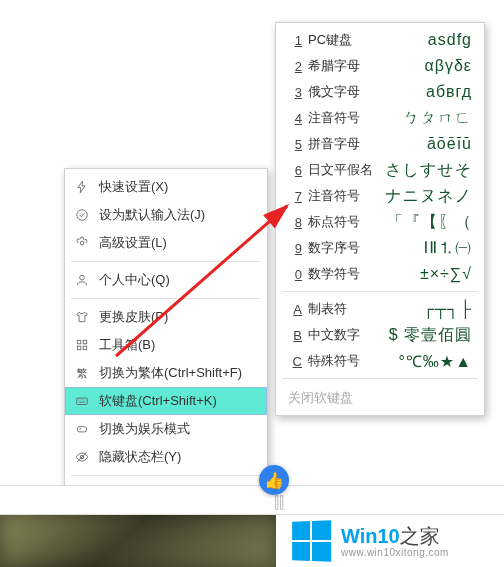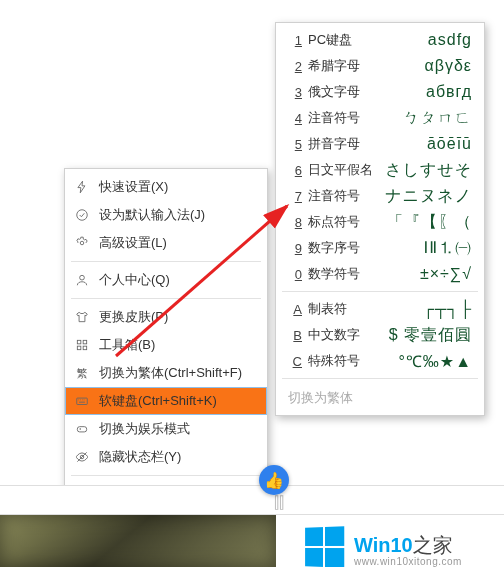--- a/index.html
+++ b/index.html
@@ -1,39 +1,39 @@
 <!DOCTYPE html>
 <html><head>
 <meta charset="utf-8">
 <style>
   html,body{margin:0;padding:0;width:504px;height:567px;font-family:"Microsoft YaHei",Arial,sans-serif;background:#f4f4f4;overflow:hidden}
   .wrap{position:relative;width:504px;height:567px;background:#fff}
   .menu{position:absolute;background:#fff;border:1px solid #d0d0d0;box-shadow:2px 3px 8px rgba(0,0,0,.25);font-size:13px;color:#333}
   .left-menu{left:64px;top:168px;width:202px;padding:4px 0}
   .right-menu{left:275px;top:22px;width:208px;padding:4px 0}
   .item{display:flex;align-items:center;height:28px;padding:0 10px 0 8px;cursor:pointer;white-space:nowrap}
-  .item.sel{background:#f97316;border:1px solid #8fbfe8;height:26px;padding:0 9px 0 7px}
+  .item.sel{background:#5eead4;border:1px solid #8fbfe8;height:26px;padding:0 9px 0 7px}
   .icon{width:18px;display:flex;justify-content:center;color:#5a5a5a}
   .icon svg{width:14px;height:14px;stroke:#666;fill:none;stroke-width:1.5}
   .lbl{margin-left:8px;flex:0 0 auto}
   .sep{height:1px;background:#e2e2e2;margin:4px 6px}
   .ritem{display:flex;align-items:center;height:26px;padding:0 12px;cursor:pointer;font-size:13px}
   .rkey{width:14px;text-align:right;color:#444}
   .rkey u{text-decoration:underline}
   .rname{margin-left:6px;flex:1}
   .rsamp{color:#14532d;font-size:16px;letter-spacing:1px}
   .close-kb{color:#aaa;padding:6px 12px 4px;font-size:13px}
   .arrow{position:absolute;left:112px;top:200px;width:182px;height:160px;pointer-events:none}
   .bottom{position:absolute;left:0;right:0;bottom:0;height:92px}
   .bar{position:absolute;left:0;right:0;bottom:52px;height:28px;background:#fff;border-top:1px solid #dedede;border-bottom:1px solid #dedede}
   .blue-btn{position:absolute;left:259px;bottom:72px;width:30px;height:30px;border-radius:50%;background:#2f80ed;color:#fff;display:flex;align-items:center;justify-content:center;font-size:16px;box-shadow:0 1px 4px rgba(0,0,0,.3)}
   .book{position:absolute;left:274px;bottom:55px;color:#bbb;font-size:16px}
   .strip{position:absolute;left:0;right:0;bottom:0;height:52px;display:flex;align-items:center}
   .photo{width:276px;height:52px;background:linear-gradient(140deg,#8a8a5a 0%,#6b6b45 20%,#3e3e2a 45%,#5c5c3e 70%,#7a7a52 100%);box-shadow:inset 0 0 18px rgba(0,0,0,.45)}
-  .brand{flex:1;height:52px;background:#fff;display:flex;align-items:flex-end;padding-left:28px}
+  .brand{flex:1;height:52px;background:#fff;display:flex;align-items:center;padding-left:15px}
   .winlogo{width:40px;height:40px;display:grid;grid-template-columns:1fr 1fr;grid-template-rows:1fr 1fr;gap:2px;transform:perspective(120px) rotateY(-12deg)}
   .winlogo span{background:#00a3ee}
   .brand-txt{margin-left:10px;display:flex;flex-direction:column;line-height:1.1}
   .brand-top{font-size:20px;color:#444;font-weight:500}
   .brand-top b{color:#00a3ee;font-weight:600}
   .brand-sub{font-size:10px;color:#999;letter-spacing:.5px}
   .zhi{font-family:KaiTi,STKaiti,serif}
 </style>
 </head>
 <body>
@@ -213,21 +213,21 @@
           <span class="rname">中文数字</span>
           <span class="rsamp">$ 零壹佰圓</span>
         </div>
         <div class="ritem">
           <span class="rkey"><u>C</u></span>
           <span class="rname">特殊符号</span>
           <span class="rsamp">°℃‰★▲</span>
         </div>
       </div>
   <div class="sep"></div>
-  <div class="close-kb">切换为繁体</div>
+  <div class="close-kb">关闭软键盘</div>
 </div>
 
 <svg class="arrow" viewBox="0 0 182 160">
   <defs>
         <marker id="ah" markerWidth="10" markerHeight="10" refX="8" refY="3" orient="auto">
           <path d="M0,0 L9,3 L0,6 z" fill="#e62222"></path>
         </marker>
       </defs>
   <line x1="4" y1="156" x2="175" y2="6" stroke="#e62222" stroke-width="3" marker-end="url(#ah)"></line>
 </svg>

